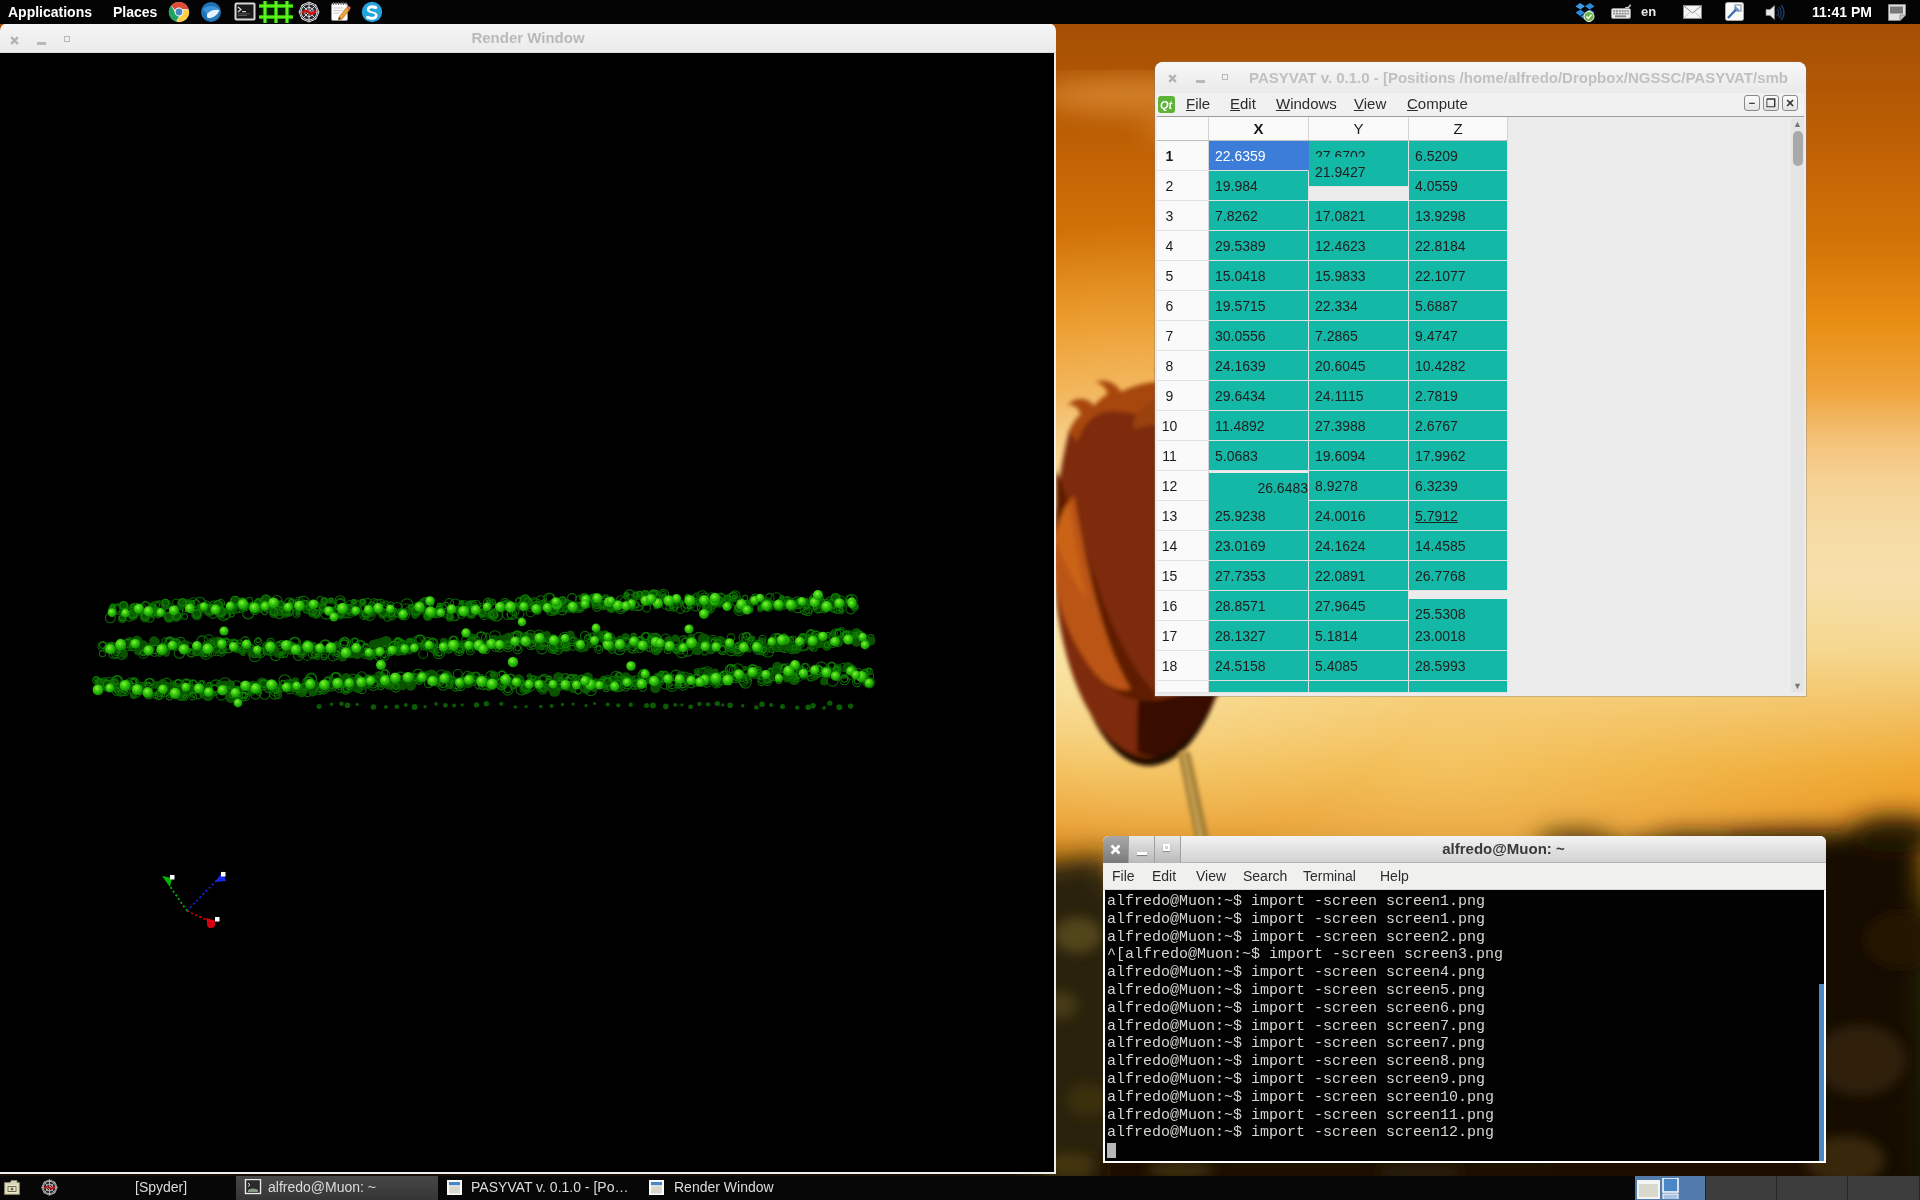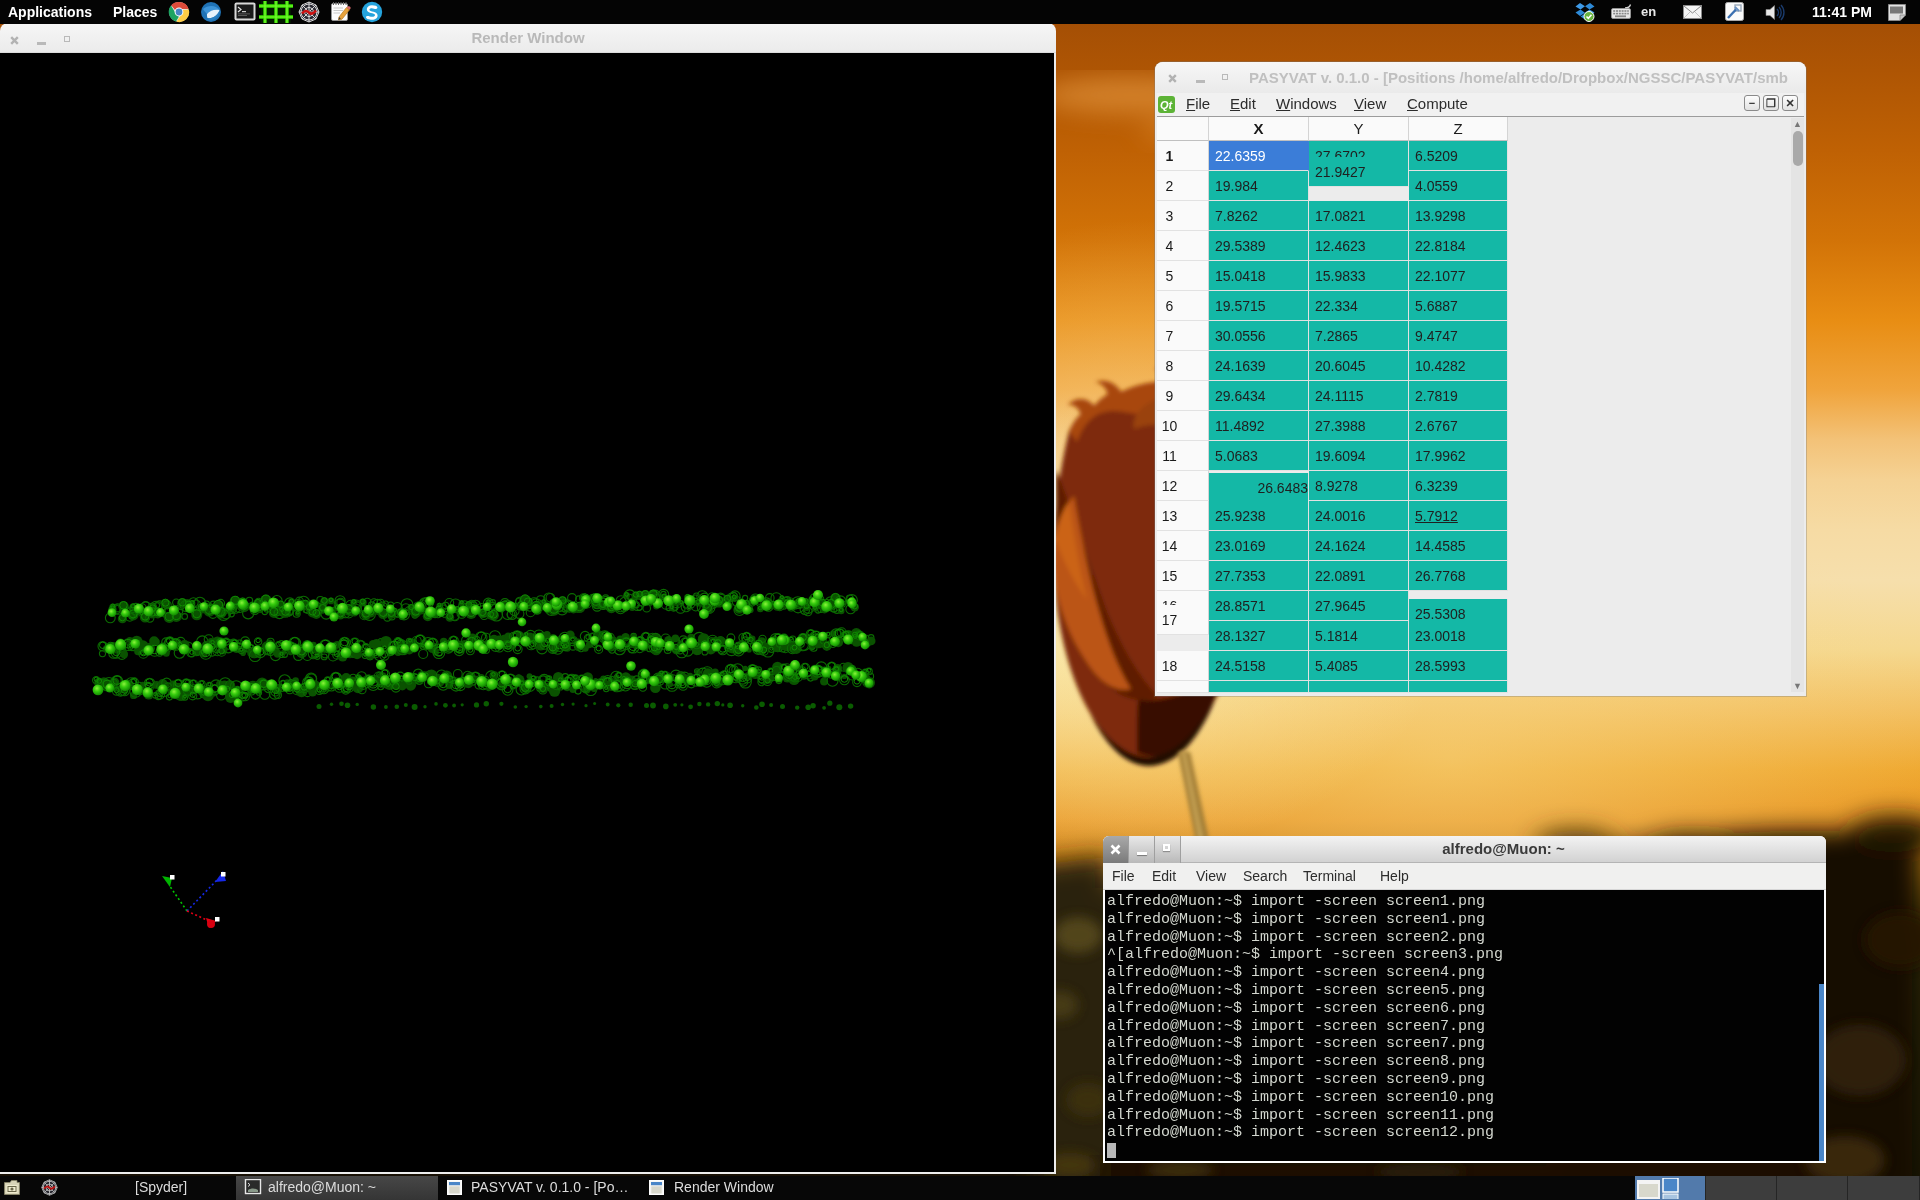--- a/index.html
+++ b/index.html
@@ -2582,21 +2582,21 @@
   <div class="cell" style="left:152px;top:414px;width:100px;">24.1624</div>
   <div class="cell" style="left:252px;top:414px;width:99px;">14.4585</div>
   <div class="rnum" style="top:444px;">15</div>
   <div class="cell" style="left:52px;top:444px;width:100px;">27.7353</div>
   <div class="cell" style="left:152px;top:444px;width:100px;">22.0891</div>
   <div class="cell" style="left:252px;top:444px;width:99px;">26.7768</div>
   <div class="rnum" style="top:474px;">16</div>
   <div class="cell" style="left:52px;top:474px;width:100px;">28.8571</div>
   <div class="cell" style="left:152px;top:474px;width:100px;">27.9645</div>
   <div class="cell" style="left:252px;top:474px;width:99px;margin-top:8px;">25.5308</div>
-  <div class="rnum" style="top:488px;">17</div>
+  <div class="rnum" style="top:504px;">17</div>
   <div class="cell" style="left:52px;top:504px;width:100px;">28.1327</div>
   <div class="cell" style="left:152px;top:504px;width:100px;">5.1814</div>
   <div class="cell" style="left:252px;top:504px;width:99px;">23.0018</div>
   <div class="rnum" style="top:534px;">18</div>
   <div class="cell" style="left:52px;top:534px;width:100px;">24.5158</div>
   <div class="cell" style="left:152px;top:534px;width:100px;">5.4085</div>
   <div class="cell" style="left:252px;top:534px;width:99px;">28.5993</div>
   <div class="rnum" style="top:564px;height:12px;"></div>
   <div class="cell" style="left:52px;top:564px;width:100px;height:12px;"></div>
   <div class="cell" style="left:152px;top:564px;width:100px;height:12px;"></div>

